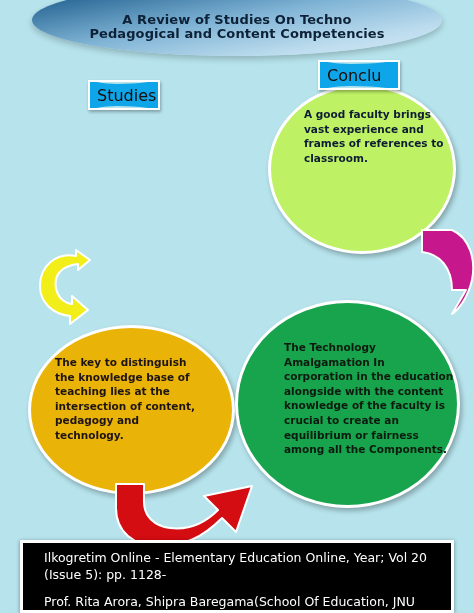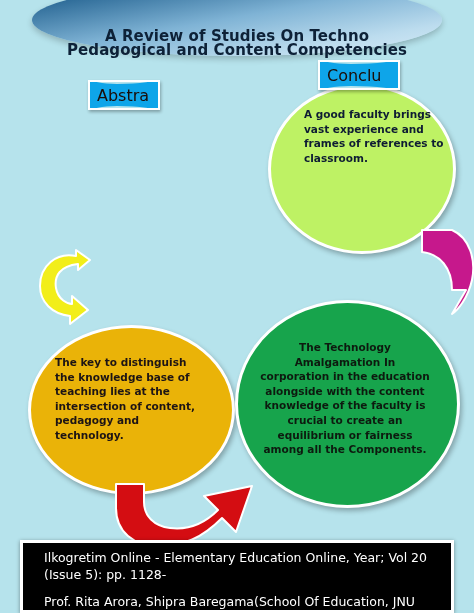--- a/index.html
+++ b/index.html
@@ -12,23 +12,23 @@
   .stage{position:absolute;inset:0;width:474px;height:613px;}
 
   
   .header-ellipse{
     position:absolute;left:32px;top:-16px;width:410px;height:72px;
     border-radius:50%;
     background:linear-gradient(170deg,#0f4e78 0%,#2c6a97 14%,#7fb3d5 48%,#bcdcee 78%,#d8ebf7 100%);
     box-shadow:0 3px 6px rgba(0,0,0,.22);
   }
   .header-title{
-    position:absolute;left:32px;top:16px;width:410px;height:54px;
+    position:absolute;left:32px;top:0;width:410px;height:54px;
     display:flex;flex-direction:column;align-items:center;justify-content:center;
-    color:#0d2137;font-weight:bold;font-size:15px;line-height:14.5px;
+    color:#0d2137;font-weight:bold;font-size:13px;line-height:14.5px;
     text-align:center;letter-spacing:.1px;
   }
 
   
   .bubble{
     position:absolute;border-radius:50%;
     border:3px solid #ffffff;
     box-shadow:2px 3px 5px rgba(0,0,0,.28);
     box-sizing:border-box;
   }
@@ -40,21 +40,21 @@
   #c-abstract{left:5px;top:102px;width:219px;height:152px;background:#e01f26;}
   #c-abstract .txt{left:43px;top:22px;width:150px;color:#131313;}
 
   #c-conclusion{left:268px;top:84px;width:188px;height:170px;background:#bef264;}
   #c-conclusion .txt{left:33px;top:20px;width:145px;color:#0e1c33;}
 
   #c-intro{left:28px;top:325px;width:207px;height:170px;background:#eab308;}
   #c-intro .txt{left:24px;top:27px;width:150px;color:#1d1415;}
 
   #c-related{left:235px;top:300px;width:225px;height:208px;background:#17a44c;}
-  #c-related .txt{left:22px;top:37px;width:170px;color:#0d1a0f;text-align:center;}
+  #c-related .txt{left:46px;top:37px;width:170px;color:#0d1a0f;}
 
   
   .banner{
     position:absolute;height:30px;background:#0ea5e9;
     box-shadow:1px 2px 3px rgba(0,0,0,.3);
     overflow:hidden;
     border:2px solid #ffffff;
     box-sizing:border-box;
   }
   .banner .blabel{
@@ -95,21 +95,21 @@
 
 <div class="stage">
 
   <div class="header-ellipse"></div>
   <div class="header-title">
     <span>A Review of Studies On Techno</span>
     <span>Pedagogical and Content Competencies</span>
   </div>
 
   <div class="banner" id="b-abstract">
-    <span class="blabel">Abstra</span>
+    <span class="blabel">Studies</span>
   </div>
 
   <div class="bubble" id="c-conclusion">
     <div class="txt">A good faculty brings vast experience and frames of references to classroom.</div>
   </div>
   <div class="banner" id="b-conclusion">
     <span class="blabel">Conclu</span>
   </div>
 
   <div class="bubble" id="c-intro">

